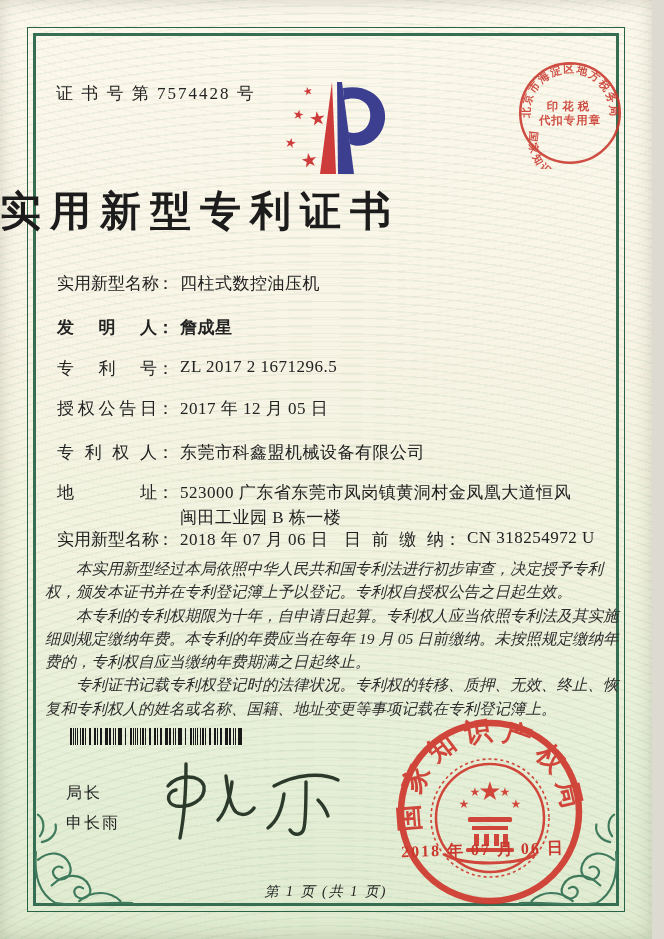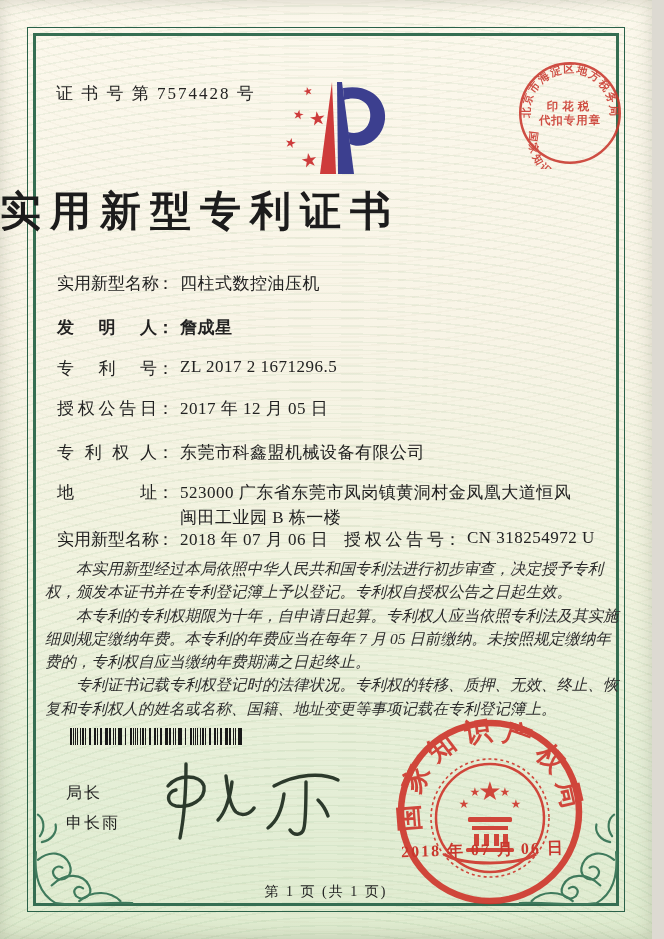--- a/index.html
+++ b/index.html
@@ -50,21 +50,21 @@
   .signer { position:absolute; left:66px; top:783px; font-size:16px; color:#1f1f1f;
             font-family:"Liberation Sans","DejaVu Sans",sans-serif; }
   .signer div { margin-bottom:9px; letter-spacing:2px; }
   .signature { position:absolute; left:150px; top:756px; width:200px; height:96px; }
 
   .cnipa-seal { position:absolute; left:392px; top:714px; width:196px; height:196px; opacity:.92; }
   .seal-date { position:absolute; left:401px; top:840px; font-size:16px; color:#c9372d;
                letter-spacing:2px; transform:rotate(-1.5deg); font-weight:bold; white-space:nowrap; }
 
   .footer { position:absolute; left:0; top:883px; width:100%; text-align:center;
-            font-size:14px; letter-spacing:2px; color:#222; }
+            font-size:14px; letter-spacing:2px; color:#222;font-style:italic; }
 
   .flourish { position:absolute; width:118px; height:118px; pointer-events:none; }
   .flourish.bl { left:30px; top:791px; }
   .flourish.br { right:30px; top:791px; transform:scaleX(-1); }
 </style>
 </head>
 <body>
 
 <div class="page">
 
@@ -155,29 +155,29 @@
       <span class="f-label">地址</span>
         <span class="f-colon">：</span>
       <span class="f-value wrap">523000 广东省东莞市凤岗镇黄洞村金凤凰大道恒风闽田工业园 B 栋一楼</span>
     </div>
     <div class="f-row row-7">
       <span class="f-label">实用新型名称</span>
         <span class="f-colon">：</span>
       <span class="f-value">2018 年 07 月 06 日</span>
     </div>
     <div class="f-row row-7b">
-      <span class="f-label">授权公告号</span>
+      <span class="f-label">日前缴纳</span>
         <span class="f-colon">：</span>
       <span class="f-value">CN 318254972 U</span>
     </div>
   </div>
 
   <div class="paragraphs">
     <p>本实用新型经过本局依照中华人民共和国专利法进行初步审查，决定授予专利权，颁发本证书并在专利登记簿上予以登记。专利权自授权公告之日起生效。</p>
-    <p>本专利的专利权期限为十年，自申请日起算。专利权人应当依照专利法及其实施细则规定缴纳年费。本专利的年费应当在每年 7 月 05 日前缴纳。未按照规定缴纳年费的，专利权自应当缴纳年费期满之日起终止。</p>
+    <p>本专利的专利权期限为十年，自申请日起算。专利权人应当依照专利法及其实施细则规定缴纳年费。本专利的年费应当在每年 19 月 05 日前缴纳。未按照规定缴纳年费的，专利权自应当缴纳年费期满之日起终止。</p>
     <p>专利证书记载专利权登记时的法律状况。专利权的转移、质押、无效、终止、恢复和专利权人的姓名或名称、国籍、地址变更等事项记载在专利登记簿上。</p>
   </div>
 
   <div class="barcode"></div>
 
   <div class="signer">
     <div>局长</div>
     <div>申长雨</div>
   </div>
 

